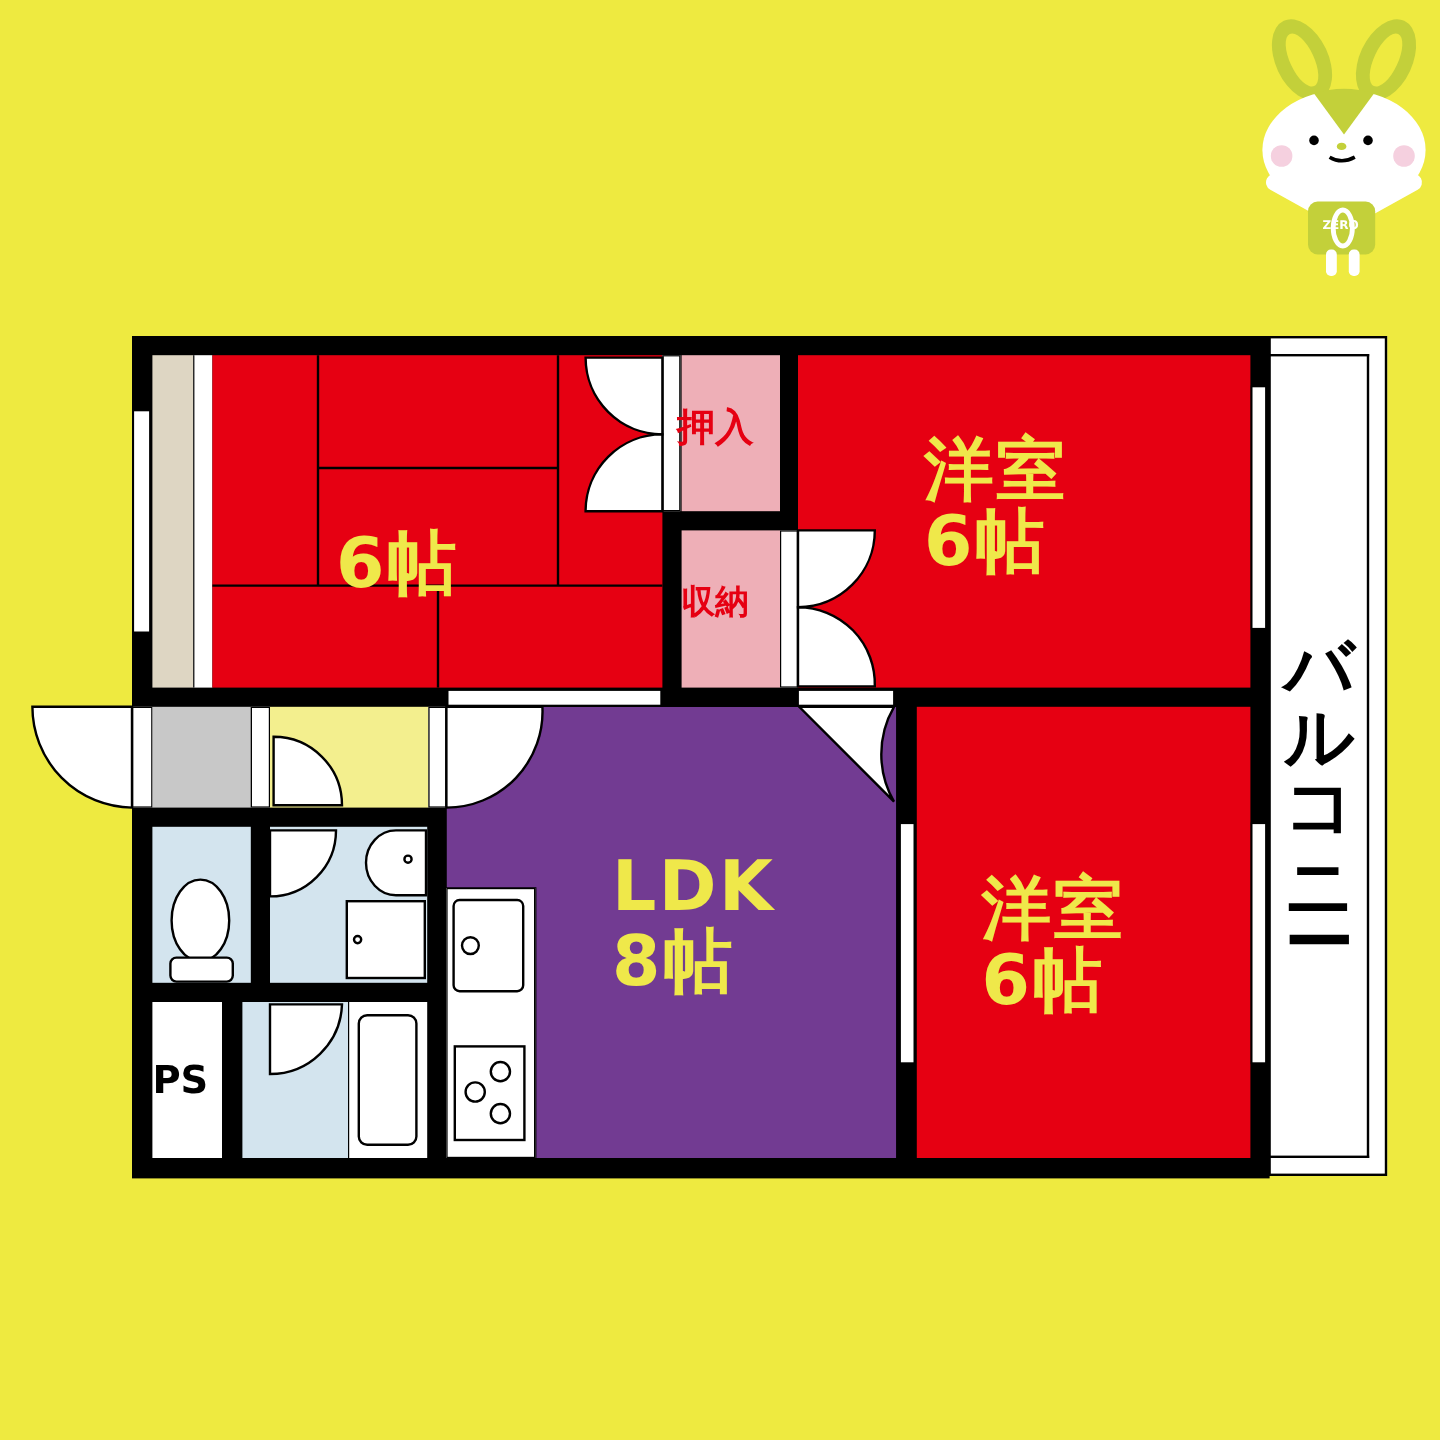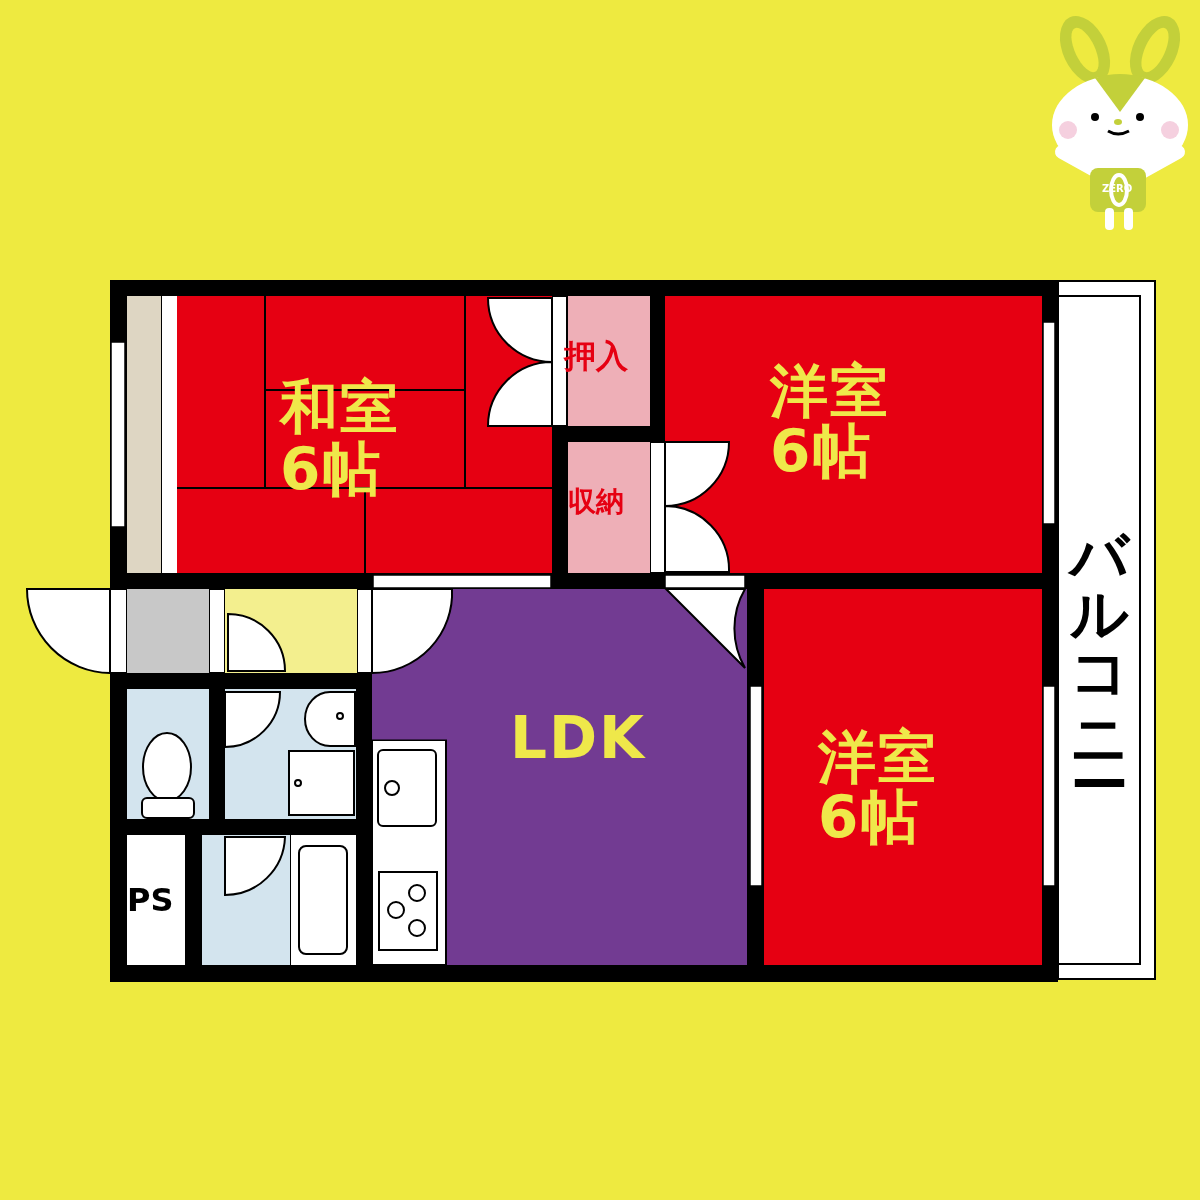--- a/index.html
+++ b/index.html
@@ -56,21 +56,20 @@
   <div class="abs" style="left:177px;top:296px;width:375px;height:277px;background:#e60012;"></div>
   <svg width="1200" height="1200">
     <g stroke="#000" stroke-width="2" fill="none">
       <line x1="265" y1="296" x2="265" y2="488"></line>
       <line x1="465" y1="296" x2="465" y2="488"></line>
       <line x1="265" y1="390" x2="465" y2="390"></line>
       <line x1="177" y1="488" x2="552" y2="488"></line>
       <line x1="365" y1="488" x2="365" y2="573"></line>
     </g>
   </svg>
-  <div class="label room-label-big" style="left:280px;top:378px;width:170px;">和室</div>
   <div class="label room-label-big" style="left:280px;top:440px;width:170px;">6帖</div>
 
   <div class="abs" style="left:552px;top:296px;width:15px;height:130px;background:#fff;border:1px solid #000;"></div>
   <div class="abs" style="left:568px;top:296px;width:82px;height:130px;background:#eeafb7;"></div>
   <div class="label" style="left:564px;top:340px;width:82px;font-size:32px;color:#e60012;">押入</div>
   <div class="abs" style="left:568px;top:442px;width:82px;height:131px;background:#eeafb7;"></div>
   <div class="label" style="left:568px;top:488px;width:82px;font-size:28px;color:#e60012;">収納</div>
   <div class="abs" style="left:650px;top:442px;width:15px;height:131px;background:#fff;border:1px solid #000;"></div>
 
   <div class="abs" style="left:665px;top:296px;width:377px;height:277px;background:#e60012;"></div>
@@ -93,20 +92,21 @@
   <div class="abs" style="left:202px;top:835px;width:88px;height:130px;background:#d3e4ee;"></div>
   <div class="abs" style="left:290px;top:835px;width:66px;height:130px;background:#fff;border-left:1px solid #000;"></div>
   <div class="abs" style="left:298px;top:845px;width:50px;height:110px;border:2px solid #000;border-radius:8px;background:#fff;"></div>
 
   <div class="abs" style="left:372px;top:740px;width:74px;height:225px;background:#fff;border:1px solid #000;"></div>
   <div class="abs" style="left:377px;top:749px;width:60px;height:78px;border:2px solid #000;border-radius:6px;"></div>
   <div class="abs" style="left:378px;top:871px;width:60px;height:80px;border:2px solid #000;"></div>
 
   <div class="abs" style="left:372px;top:589px;width:375px;height:376px;background:#723b92;clip-path:polygon(0 0,100% 0,100% 100%,20% 100%,20% 40%,0 40%);"></div>
   <div class="label room-label-big" style="left:510px;top:709px;width:170px;">LDK</div>
+  <div class="label room-label-big" style="left:510px;top:772px;width:170px;">8帖</div>
 
   <div class="abs" style="left:764px;top:589px;width:278px;height:376px;background:#e60012;"></div>
   <div class="label room-label-big" style="left:818px;top:728px;width:180px;">洋室</div>
   <div class="label room-label-big" style="left:818px;top:788px;width:180px;">6帖</div>
 
   <svg width="1200" height="1200">
     <g stroke="#000" stroke-width="2" fill="#fff">
 
       <path d="M552 298 L488 298 A64 64 0 0 0 552 362 Z"></path>
       <path d="M552 362 A64 64 0 0 0 488 426 L552 426 Z"></path>

